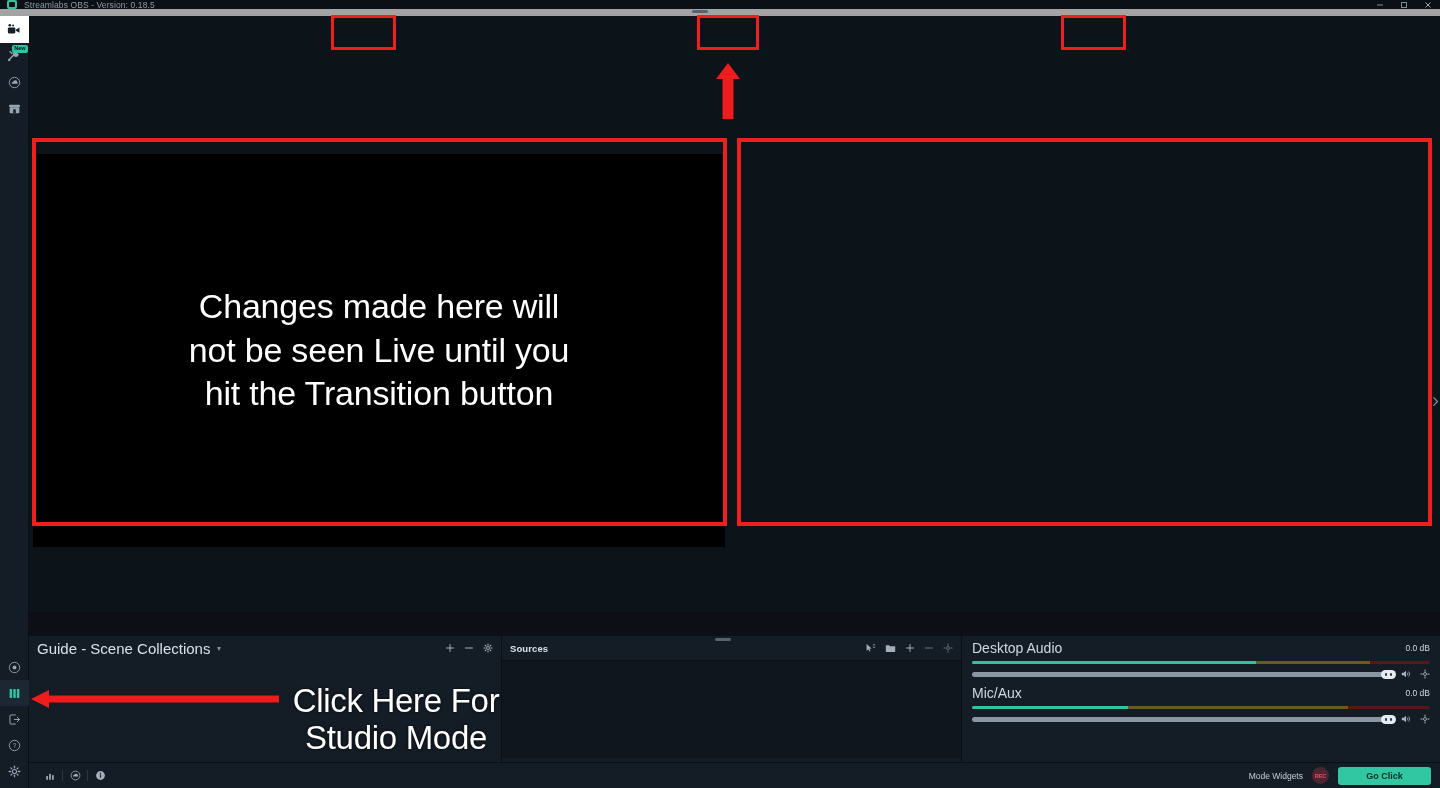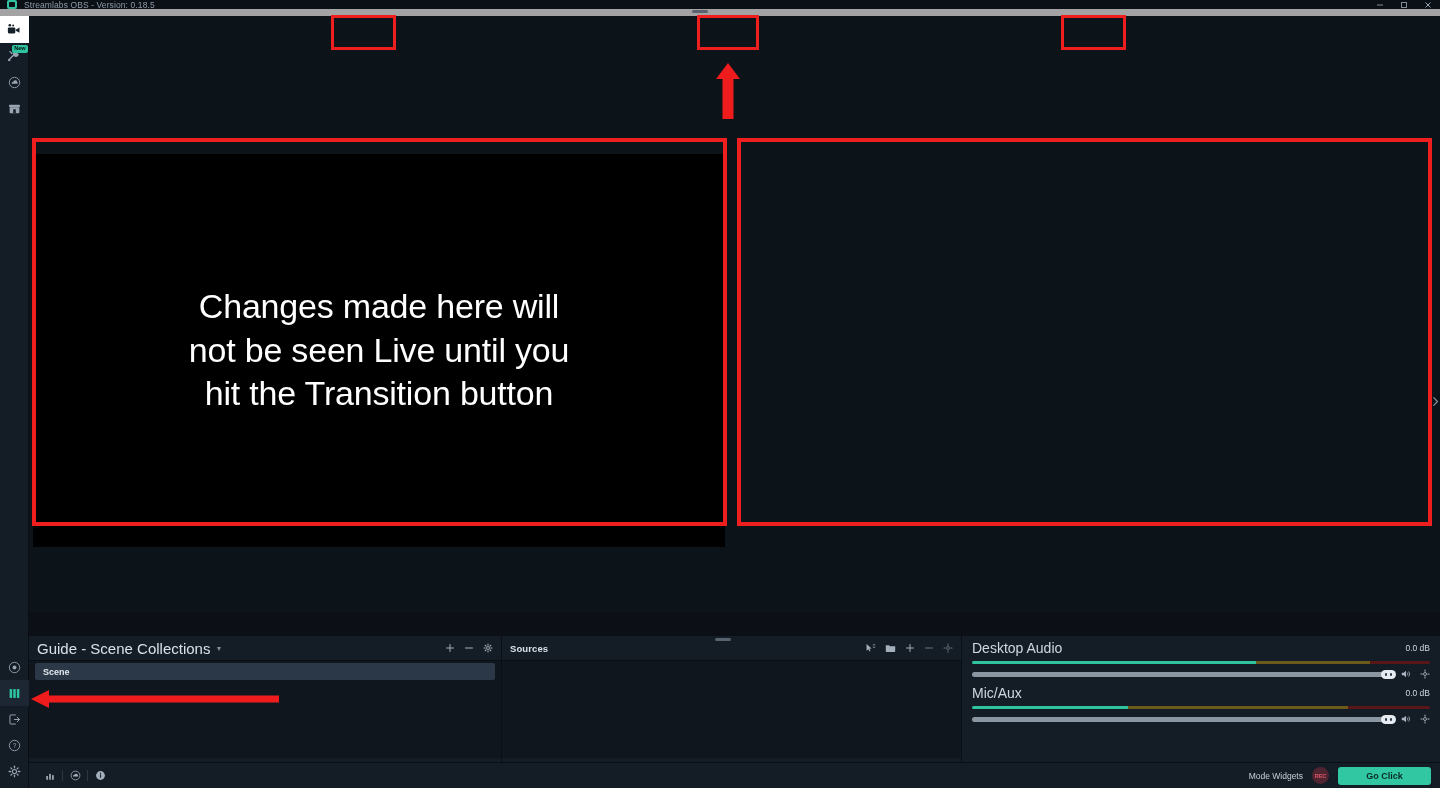--- a/index.html
+++ b/index.html
@@ -399,25 +399,20 @@
                   <line x1="1.5" y1="8" x2="3.4" y2="8"></line>
                   <line x1="12.6" y1="8" x2="14.5" y2="8"></line>
                   <line x1="3.6" y1="3.6" x2="4.9" y2="4.9"></line>
                   <line x1="11.1" y1="11.1" x2="12.4" y2="12.4"></line>
                   <line x1="12.4" y1="3.6" x2="11.1" y2="4.9"></line>
                   <line x1="4.9" y1="11.1" x2="3.6" y2="12.4"></line>
                 </g>
               </svg>
           </span>
         </span>
-      </div>
-      <div class="scene-list">
-        <div class="scene-item">
-          <span>Scene</span>
-        </div>
       </div>
     </div>
 
     <div class="panel panel-sources">
       <div class="dock-handle" style="left:213px; top:2px;"></div>
       <div class="panel-head">
         <span class="dock-title">Sources</span>
         <span class="icons">
           <span>
             <svg width="11" height="10" viewBox="0 0 14 12">
@@ -584,14 +579,16 @@
       <path d="M14 1 L26 17 H19.5 V57 H8.5 V17 H2 Z" fill="#ee1c1c"></path>
     </svg>
   </div>
 
   <div class="arrow-left-wrap">
     <svg width="250" height="22" viewBox="0 0 250 22">
       <path d="M1 11 L19 2 V7.6 H249 V14.4 H19 V20 Z" fill="#ee1c1c"></path>
     </svg>
   </div>
 
+  <div class="callout callout-studio">Click Here For
+Studio Mode</div>
 
 </div>
 
 </body></html>

